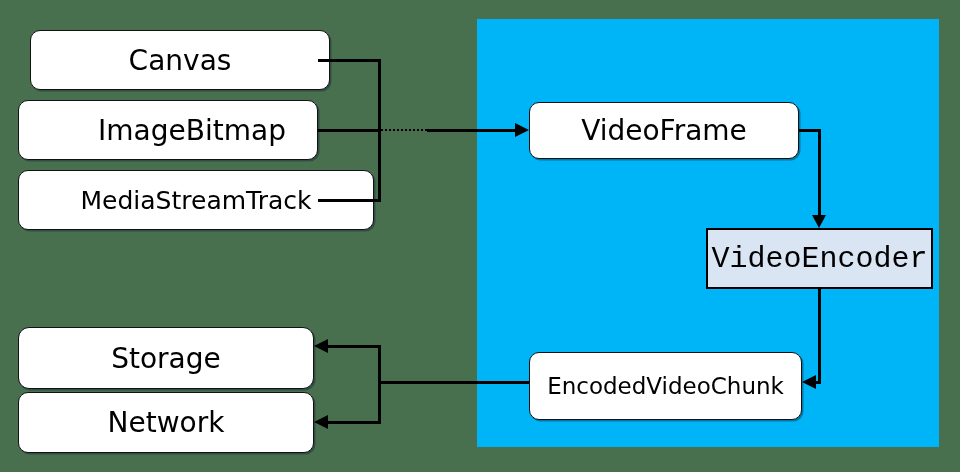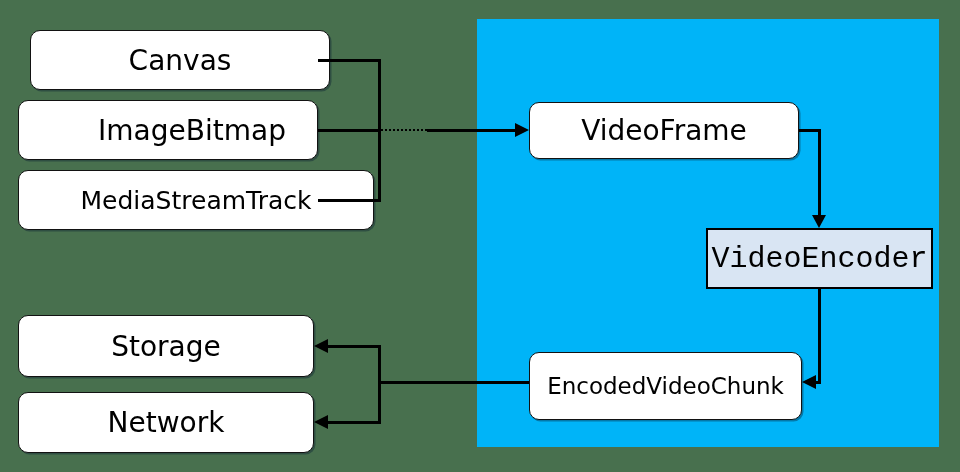--- a/index.html
+++ b/index.html
@@ -54,21 +54,21 @@
   .arrowhead.left  { border-right: 14px solid #000; border-top: 7px solid transparent; border-bottom: 7px solid transparent; }
   .arrowhead.down  { border-top: 13px solid #000; border-left: 7px solid transparent; border-right: 7px solid transparent; }
 
   
   #n-canvas   { left: 30px;  top: 30px;  width: 300px; height: 60px; font-size: 28px; }
   #n-bitmap   { left: 18px;  top: 100px; width: 300px; height: 60px; font-size: 28px; padding-left: 48px; }
   #n-mst      { left: 18px;  top: 170px; width: 356px; height: 60px; font-size: 25px; }
   #n-vframe   { left: 529px; top: 102px; width: 270px; height: 57px; font-size: 28px; }
   #n-vencoder { left: 706px; top: 228px; width: 227px; height: 61px; font-size: 30px; }
   #n-evchunk  { left: 529px; top: 352px; width: 273px; height: 68px; font-size: 23px; }
-  #n-storage  { left: 18px;  top: 315px; width: 296px; height: 62px; font-size: 28px; }
+  #n-storage  { left: 18px;  top: 327px; width: 296px; height: 62px; font-size: 28px; border-radius: 11px; }
   #n-network  { left: 18px;  top: 392px; width: 296px; height: 61px; font-size: 28px; }
 </style>
 </head>
 <body>
 
 <div class="stage">
 
   <div class="pipeline-bg"></div>
 
   <div class="node" id="n-canvas">

